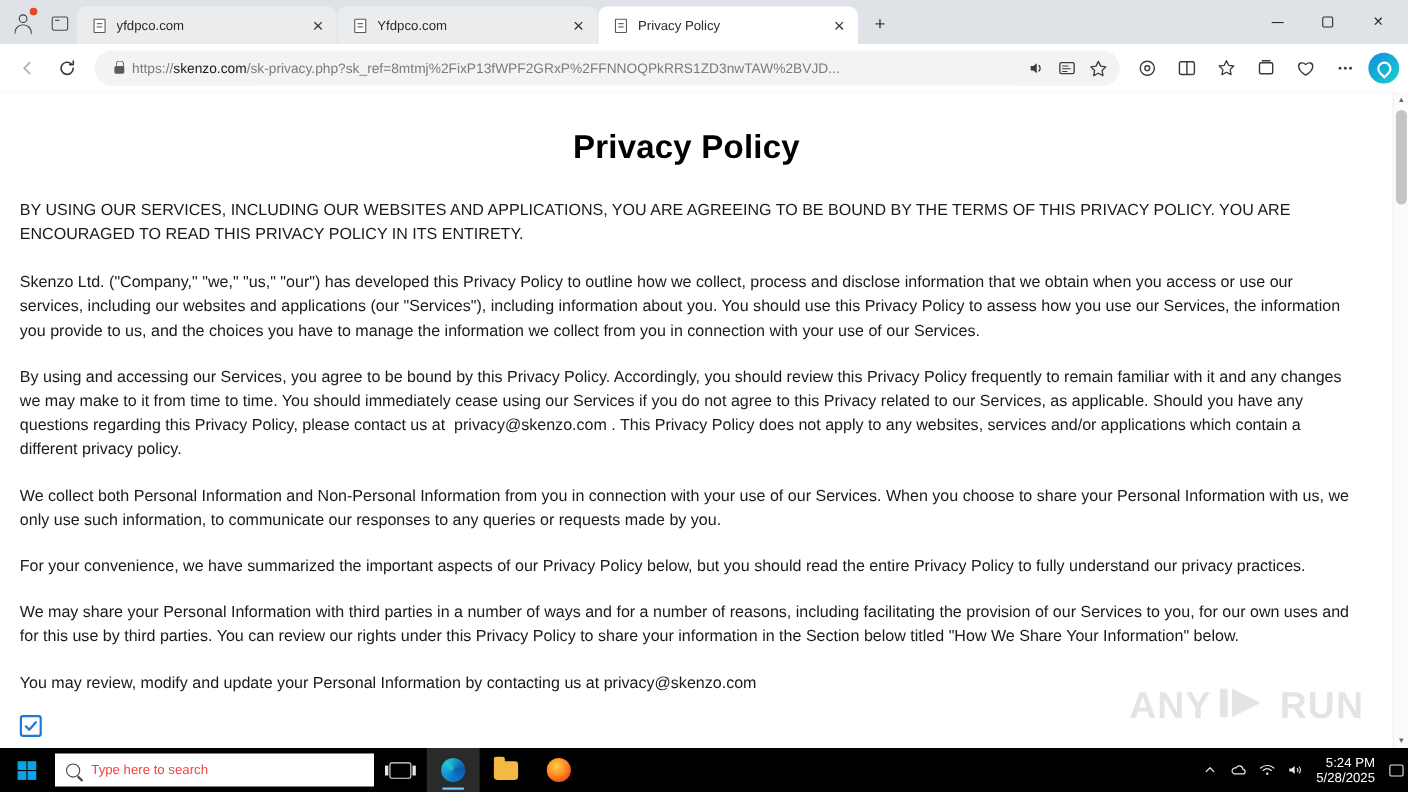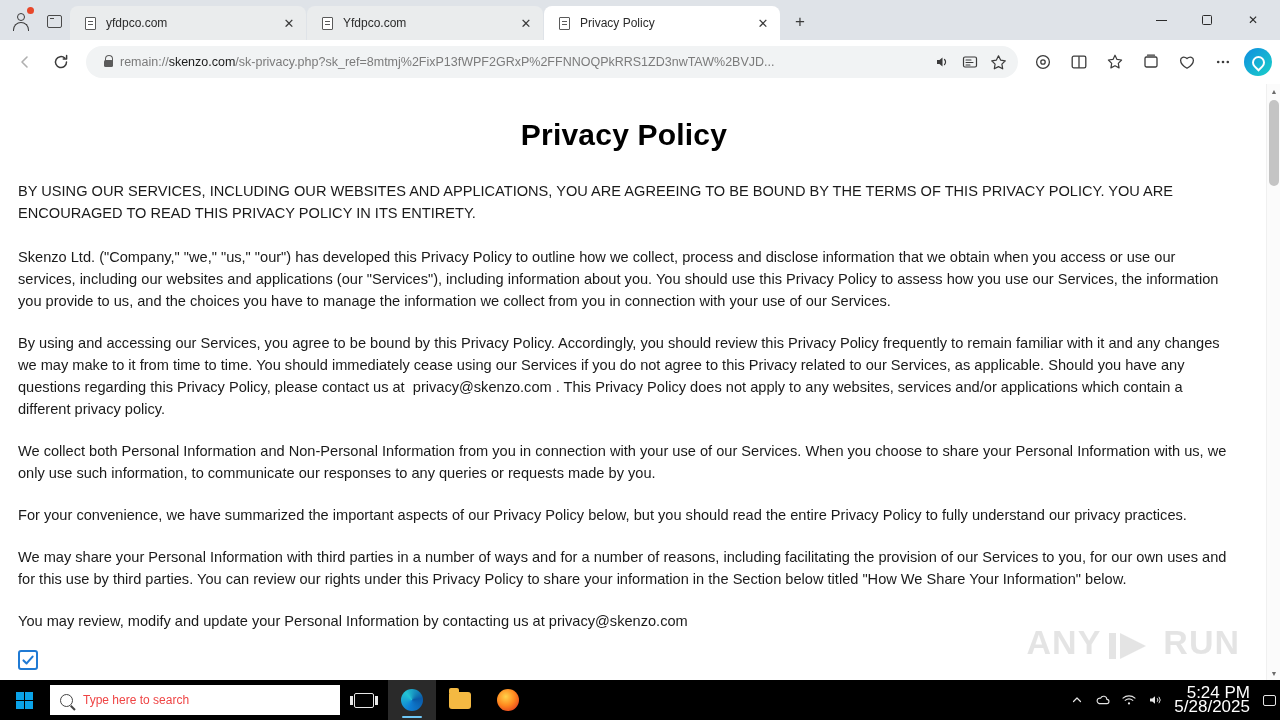--- a/index.html
+++ b/index.html
@@ -280,21 +280,21 @@
     border-radius: 3px;
     background: #fff;
     display: flex; align-items: center; justify-content: center;
   }
   .checkbadge svg { display:block; }
 
   
   .watermark {
     position: absolute;
     right: 26px; bottom: 18px;
-    display: flex; align-items: flex-end;
+    display: flex; align-items: flex-start;
     gap: 8px;
     opacity: 0.22;
     pointer-events: none;
   }
   .wm-text {
     font-size: 34px;
     font-weight: bold;
     color: #8a8a8a;
     letter-spacing: 1px;
   }
@@ -413,21 +413,21 @@
   .tray-ico {
     width: 26px; height: 40px;
     display: flex; align-items: center; justify-content: center;
     color: #e6e6e6;
   }
   .clock {
     display: flex; flex-direction: column;
     align-items: flex-end; justify-content: center;
     line-height: 14px;
     padding: 0 8px 0 6px;
-    font-size: 17px;
+    font-size: 12px;
     color: #fff;
   }
   .notif {
     width: 22px; height: 40px;
     display:flex; align-items:center; justify-content:center;
   }
   .notif .sq { width: 13px; height: 11px; border: 1.4px solid #e6e6e6; border-radius: 2px; }
 </style>
 </head>
 <body>
@@ -490,21 +490,21 @@
       <svg width="18" height="18" viewBox="0 0 18 18">
           <path d="M14.5 9a5.5 5.5 0 1 1-1.7-3.9" fill="none" stroke="#3b3b3b" stroke-width="1.5" stroke-linecap="round"></path>
           <path d="M14.6 2.6 L14.6 5.9 L11.3 5.9" fill="none" stroke="#3b3b3b" stroke-width="1.5" stroke-linecap="round" stroke-linejoin="round"></path>
         </svg>
     </div>
 
     <div class="omnibox">
       <span class="lockwrap">
           <span class="lock"></span>
         </span>
-      <span class="url"><span>remain://</span><span class="host">skenzo.com</span><span>/sk-privacy.php?sk_ref=8mtmj%2FixP13fWPF2GRxP%2FFNNOQPkRRS1ZD3nwTAW%2BVJD...</span></span>
+      <span class="url"><span>https://</span><span class="host">skenzo.com</span><span>/sk-privacy.php?sk_ref=8mtmj%2FixP13fWPF2GRxP%2FFNNOQPkRRS1ZD3nwTAW%2BVJD...</span></span>
       <span class="omni-icons">
         <span class="omni-ico">
           <svg width="16" height="16" viewBox="0 0 16 16">
               <path d="M3 6h2.5L8.5 3.5v9L5.5 10H3z" fill="#3b3b3b"></path>
               <path d="M10.5 5.5a3.5 3.5 0 0 1 0 5" fill="none" stroke="#3b3b3b" stroke-width="1.2" stroke-linecap="round"></path>
             </svg>
         </span>
         <span class="omni-ico">
           <svg width="16" height="16" viewBox="0 0 16 16">
               <rect x="1.5" y="3" width="13" height="10" rx="1.5" fill="none" stroke="#3b3b3b" stroke-width="1.2"></rect>

